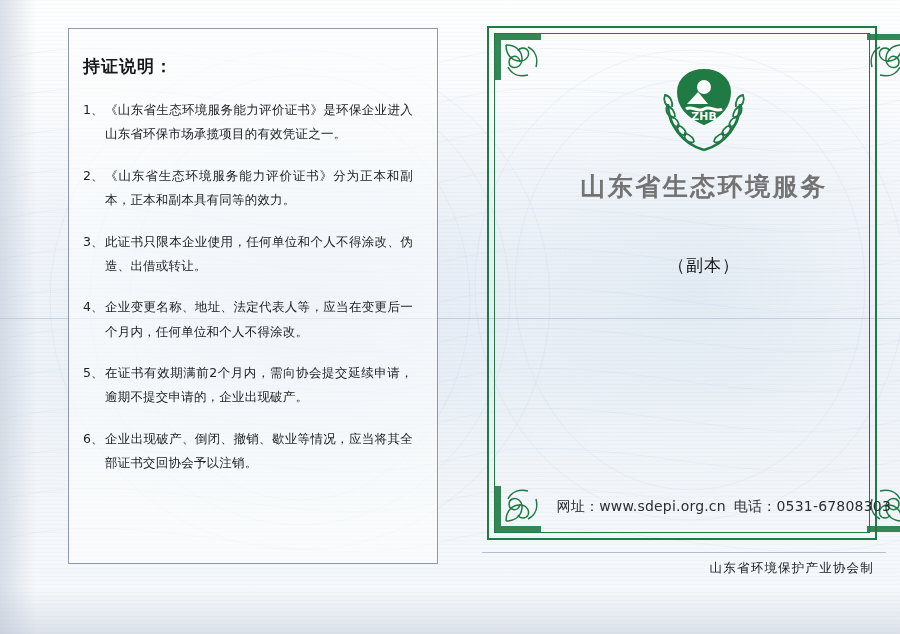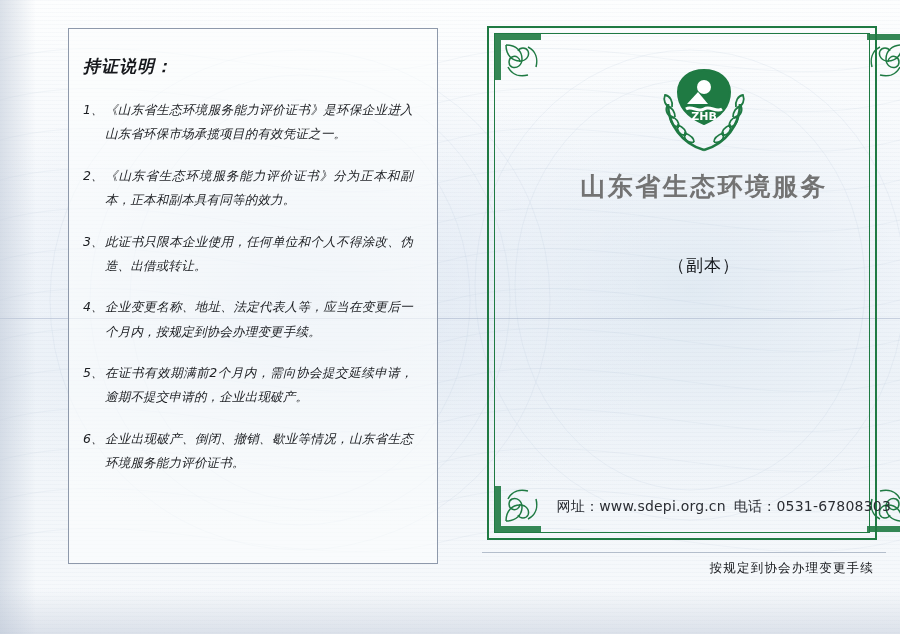--- a/index.html
+++ b/index.html
@@ -71,21 +71,20 @@
   }
 
   
   .left-page {
     position: absolute;
     left: 68px; top: 28px;
     width: 370px; height: 536px;
     border: 1px solid #8e99ab;
     background: rgba(252,253,254,0.62);
     box-sizing: border-box;
-    font-style: italic;
   }
   .left-inner {
     position: absolute;
     left: 14px; top: 26px;
     width: 330px;
   }
   .inst-title {
     font-family: "DejaVu Sans", "Liberation Sans", sans-serif;
     font-weight: bold;
     font-size: 17px;
@@ -264,29 +263,29 @@
         <li class="inst-item">
           <span class="inst-num">2、</span>
           <span class="inst-text">《山东省生态环境服务能力评价证书》分为正本和副本，正本和副本具有同等的效力。</span>
         </li>
         <li class="inst-item">
           <span class="inst-num">3、</span>
           <span class="inst-text">此证书只限本企业使用，任何单位和个人不得涂改、伪造、出借或转让。</span>
         </li>
         <li class="inst-item">
           <span class="inst-num">4、</span>
-          <span class="inst-text">企业变更名称、地址、法定代表人等，应当在变更后一个月内，按规定到协会办理变更手续。</span>
+          <span class="inst-text">企业变更名称、地址、法定代表人等，应当在变更后一个月内，任何单位和个人不得涂改。</span>
         </li>
         <li class="inst-item">
           <span class="inst-num">5、</span>
           <span class="inst-text">在证书有效期满前2个月内，需向协会提交延续申请，逾期不提交申请的，企业出现破产。</span>
         </li>
         <li class="inst-item">
           <span class="inst-num">6、</span>
-          <span class="inst-text">企业出现破产、倒闭、撤销、歇业等情况，山东省生态环境服务能力评价证书。</span>
+          <span class="inst-text">企业出现破产、倒闭、撤销、歇业等情况，应当将其全部证书交回协会予以注销。</span>
         </li>
       </ul>
     </div>
   </div>
 
   <div class="right-page">
     <div class="cert-frame"></div>
     <div class="cert-frame-inner"></div>
 
     <svg class="corner tl" viewBox="0 0 52 52">
@@ -358,15 +357,15 @@
     </div>
 
     <div class="cert-sub">（副本）</div>
 
     <div class="cert-footer">
       <span>网址：</span><span>www.sdepi.org.cn</span><span class="sep"></span><span>电话：</span><span>0531-67808303</span>
     </div>
   </div>
 
   <div class="footer-rule"></div>
-  <div class="issuer">按规定到协会办理变更手续</div>
+  <div class="issuer">山东省环境保护产业协会制</div>
 
 </div>
 
 </body></html>

